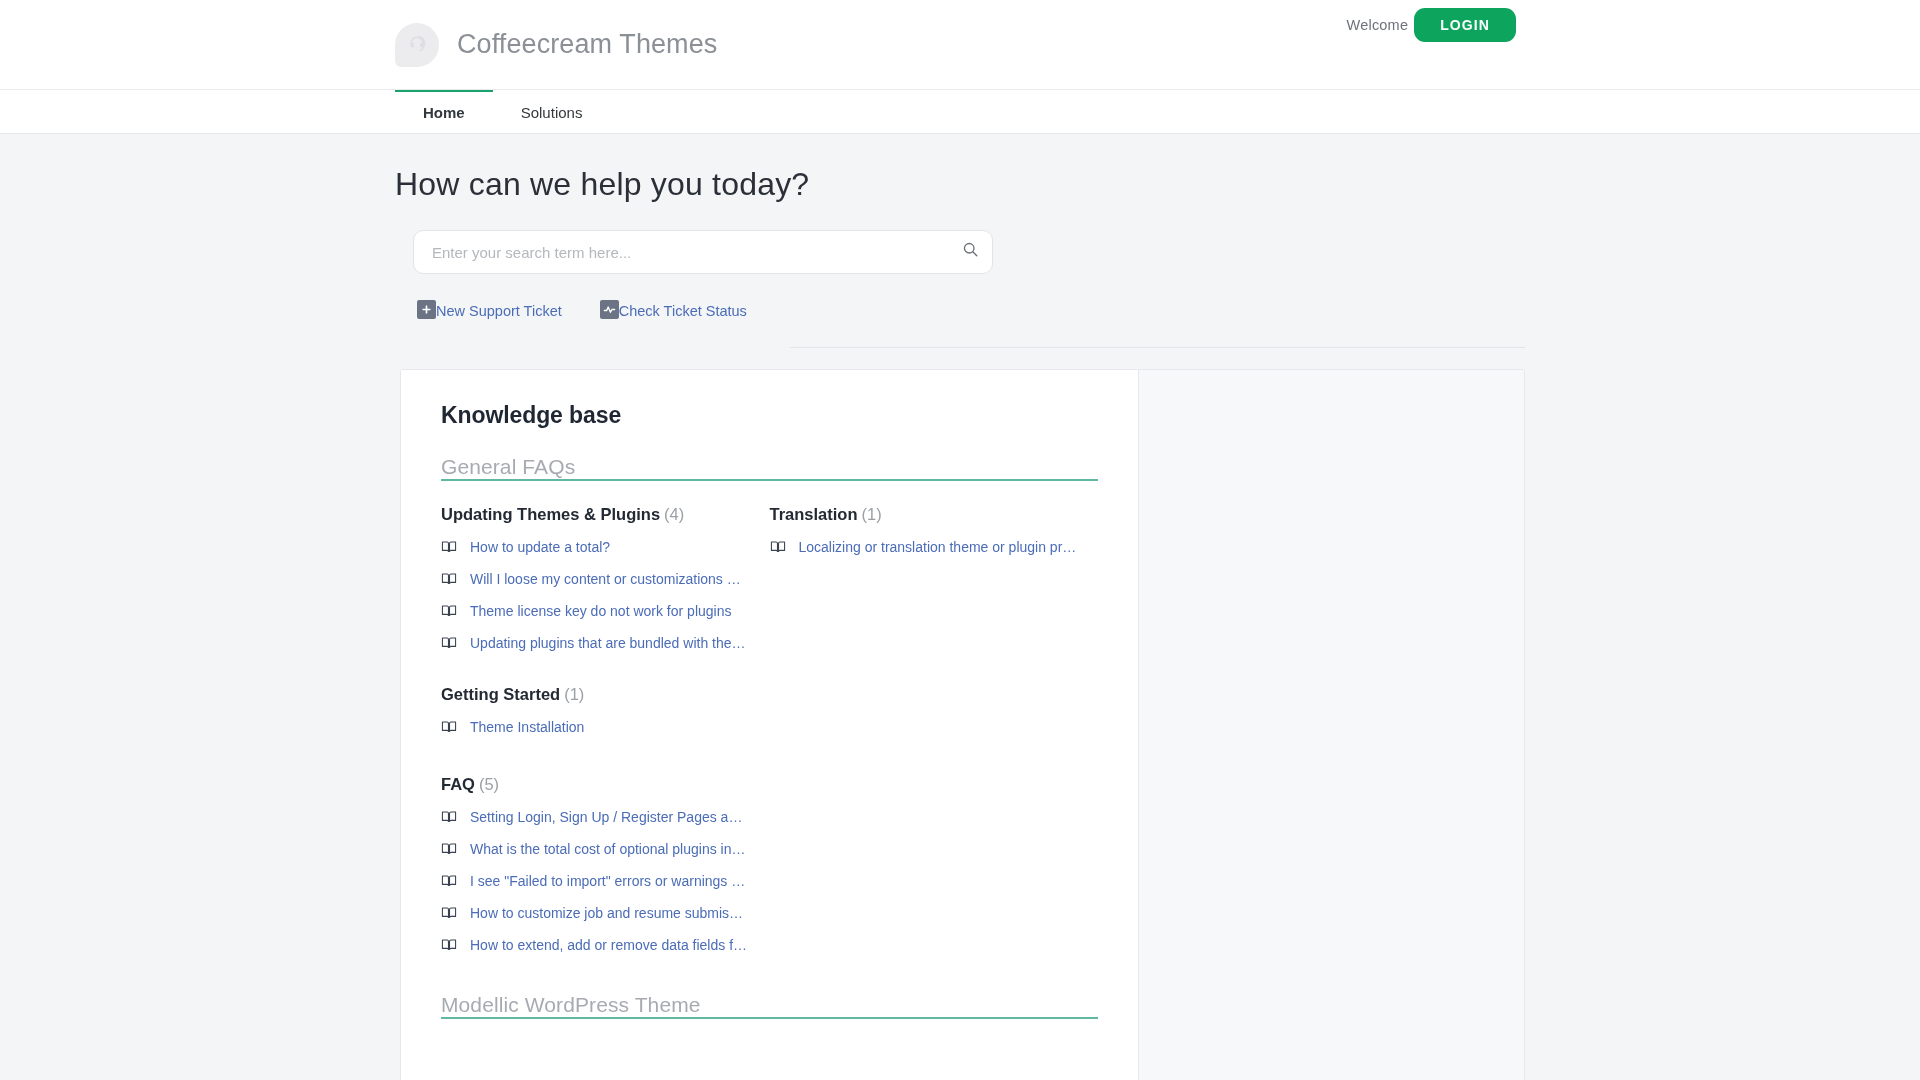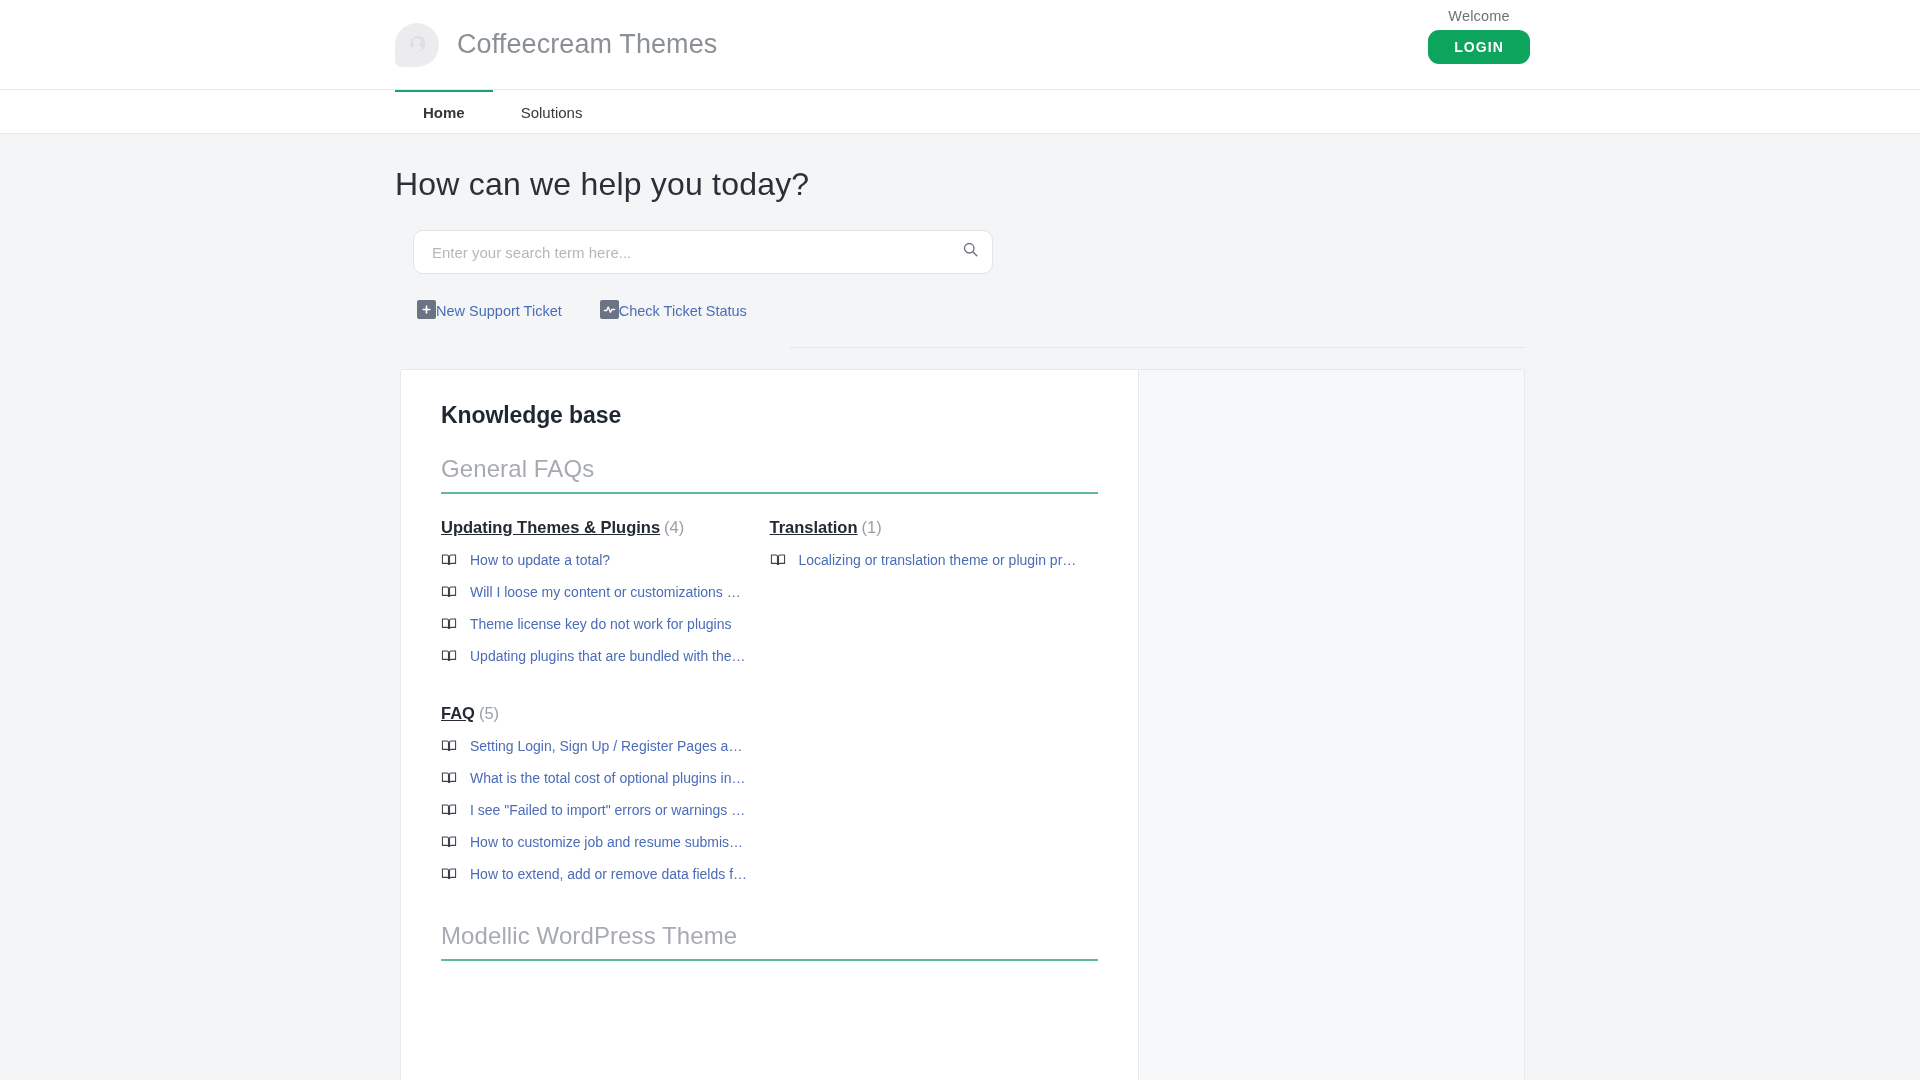--- a/index.html
+++ b/index.html
@@ -40,24 +40,24 @@
   .brand-logo svg { display: block; }
   .brand-title {
     font-size: 27px;
     font-weight: 400;
     color: #8b9096;
     letter-spacing: 0.1px;
     white-space: nowrap;
   }
   .header-right {
     position: absolute;
-    right: 390px;
+    right: 404px;
     top: 8px;
     display: flex;
-    flex-direction: column;
+    flex-direction: row;
     align-items: center;
     gap: 6px;
   }
   .welcome-text {
     font-size: 14.5px;
     color: #6d7278;
     letter-spacing: 0.2px;
   }
   .login-button {
     background: #0da45e;
@@ -200,42 +200,41 @@
   .kb-heading {
     font-size: 23px;
     font-weight: 700;
     color: #1f2733;
     letter-spacing: -0.1px;
     margin-bottom: 26px;
   }
 
   .kb-section { margin-bottom: 6px; }
   .kb-section-title {
-    font-size: 24px;
+    font-size: 21px;
     font-weight: 400;
     color: #a7abb1;
     letter-spacing: 0.1px;
-    padding-bottom: 9px;
     border-bottom: 2px solid #5fb9a2;
     margin-bottom: 24px;
   }
 
   .kb-columns {
     display: flex;
     gap: 0;
   }
   .kb-col { width: 50%; }
 
   .kb-folder { margin-bottom: 34px; }
   .kb-folder-head {
     font-size: 16.5px;
     color: #232a33;
     margin-bottom: 15px;
   }
-  .kb-folder-name { font-weight: 700; text-decoration: underline; }
+  .kb-folder-name { font-weight: 700; }
   .kb-folder-count {
     font-weight: 400;
     color: #9aa0a6;
     margin-left: 4px;
   }
 
   .kb-article {
     display: flex;
     align-items: center;
     gap: 13px;
@@ -351,20 +350,31 @@
                   </a>
                   <a class="kb-article">
                     <span class="book-icon"><svg width="16" height="16" viewBox="0 0 18 18" fill="none" stroke="#3b4350" stroke-width="1.2" stroke-linejoin="round">
                         <path d="M1.6 3.4h5.2c.9 0 1.6.7 1.6 1.6v9.1c0-.7-.7-1.3-1.6-1.3H1.6z"></path>
                         <path d="M16.4 3.4h-5.2c-.9 0-1.6.7-1.6 1.6v9.1c0-.7.7-1.3 1.6-1.3h5.2z"></path>
                         <line x1="9" y1="5.2" x2="9" y2="13.4"></line>
                       </svg></span>
                     <span class="kb-article-label">Updating plugins that are bundled with theme</span>
                   </a>
                 </div>
+                <div class="kb-folder">
+                  <div class="kb-folder-head"><span class="kb-folder-name">Getting Started</span><span class="kb-folder-count">(1)</span></div>
+                  <a class="kb-article">
+                    <span class="book-icon"><svg width="16" height="16" viewBox="0 0 18 18" fill="none" stroke="#3b4350" stroke-width="1.2" stroke-linejoin="round">
+                        <path d="M1.6 3.4h5.2c.9 0 1.6.7 1.6 1.6v9.1c0-.7-.7-1.3-1.6-1.3H1.6z"></path>
+                        <path d="M16.4 3.4h-5.2c-.9 0-1.6.7-1.6 1.6v9.1c0-.7.7-1.3 1.6-1.3h5.2z"></path>
+                        <line x1="9" y1="5.2" x2="9" y2="13.4"></line>
+                      </svg></span>
+                    <span class="kb-article-label">Theme Installation</span>
+                  </a>
+                </div>
               </div>
               <div class="kb-col">
                 <div class="kb-folder">
                   <div class="kb-folder-head"><span class="kb-folder-name">Translation</span><span class="kb-folder-count">(1)</span></div>
                   <a class="kb-article">
                     <span class="book-icon"><svg width="16" height="16" viewBox="0 0 18 18" fill="none" stroke="#3b4350" stroke-width="1.2" stroke-linejoin="round">
                         <path d="M1.6 3.4h5.2c.9 0 1.6.7 1.6 1.6v9.1c0-.7-.7-1.3-1.6-1.3H1.6z"></path>
                         <path d="M16.4 3.4h-5.2c-.9 0-1.6.7-1.6 1.6v9.1c0-.7.7-1.3 1.6-1.3h5.2z"></path>
                         <line x1="9" y1="5.2" x2="9" y2="13.4"></line>
                       </svg></span>

